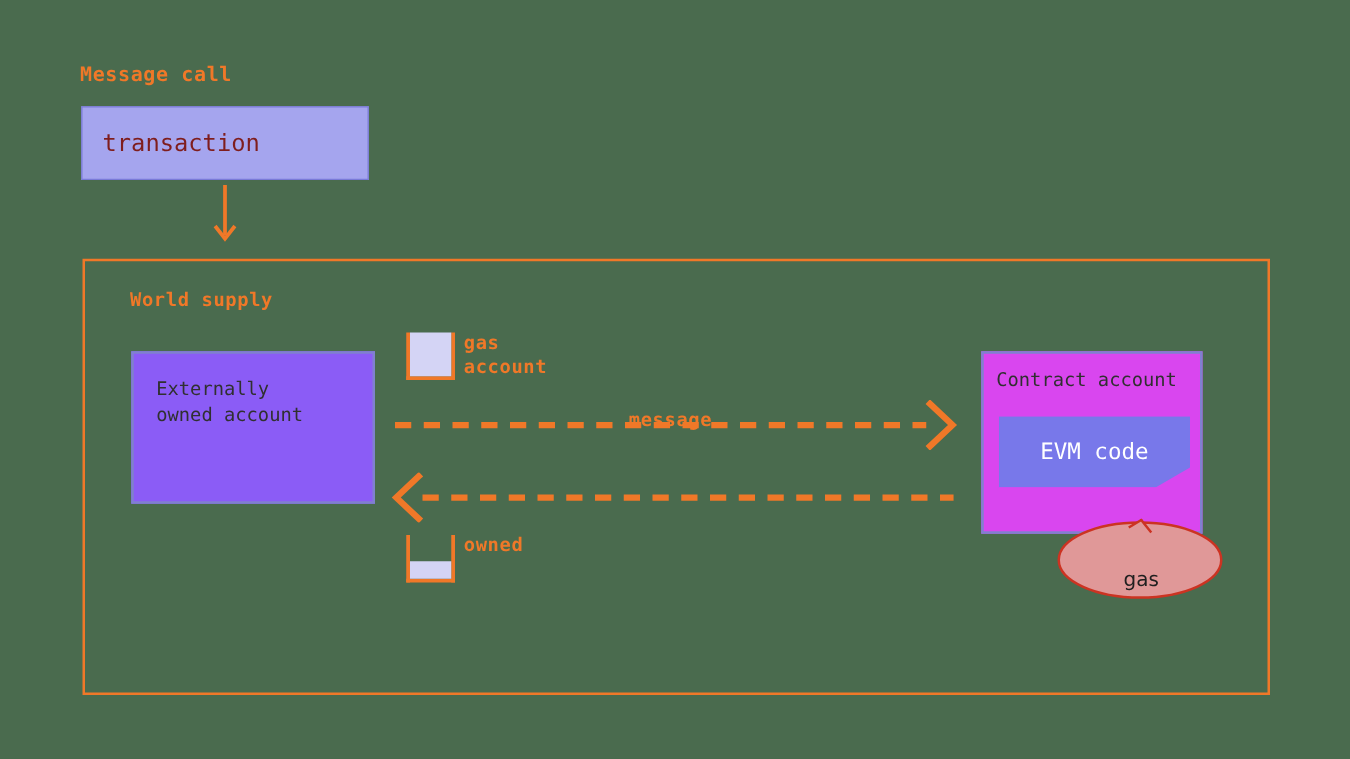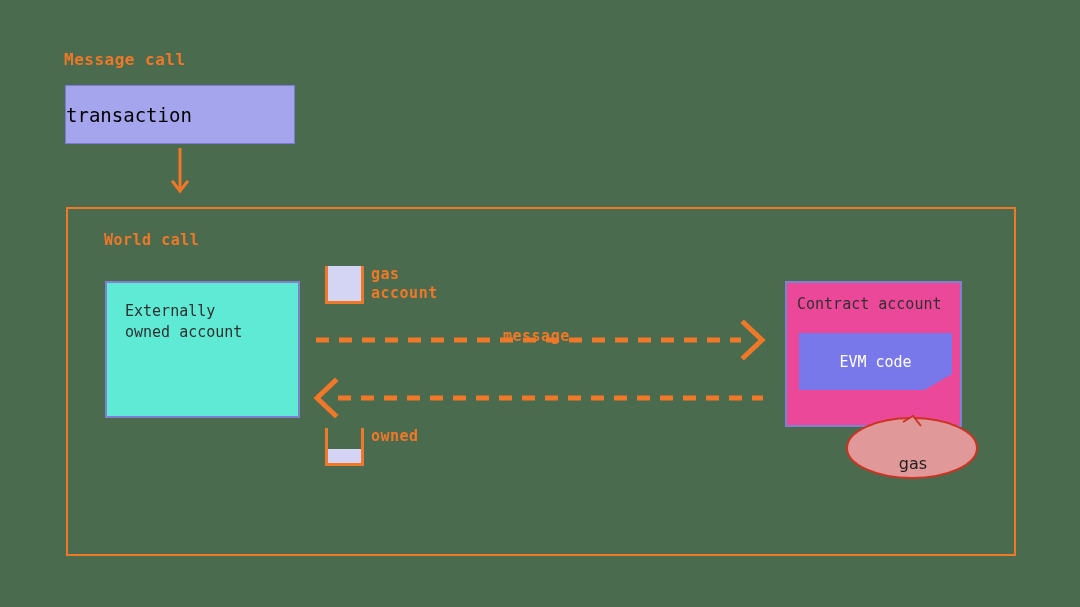--- a/index.html
+++ b/index.html
@@ -47,24 +47,24 @@
     left: 65px;
     top: 85px;
     width: 230px;
     height: 59px;
     background: #a5a5ee;
     border: 1px solid #7a7ad8;
     box-sizing: border-box;
   }
   #transaction-box .boxtext {
     position: absolute;
-    left: 0;
+    left: 16px;
     top: 50%;
     transform: translateY(-50%);
-    color: #000000;
+    color: #7f1d1d;
     font-size: 19px;
     font-family: "DejaVu Sans Mono", "Liberation Mono", monospace;
     white-space: pre;
   }
 
   
   #tx-down-arrow { left: 160px; top: 148px; width: 40px; height: 46px; }
 
   
   #world-state-box {
@@ -78,22 +78,22 @@
   #world-state-title {
     left: 104px;
     top: 231px;
   }
 
   
   #eoa-box {
     left: 105px;
     top: 281px;
     width: 195px;
-    height: 137px;
-    background: #5eead4;
+    height: 122px;
+    background: #8b5cf6;
     border: 2px solid #8080d0;
     box-sizing: border-box;
   }
   #eoa-box .boxtext {
     position: absolute;
     left: 18px;
     top: 18px;
     color: #303030;
     font-size: 15px;
     line-height: 21px;
@@ -129,21 +129,21 @@
   #message-label { left: 503px; top: 295px; margin-top: 32px; }
   #message-arrow { left: 316px; top: 320px; width: 450px; height: 40px; }
   #return-arrow  { left: 313px; top: 378px; width: 450px; height: 40px; }
 
   
   #contract-box {
     left: 785px;
     top: 281px;
     width: 177px;
     height: 146px;
-    background: #ec4899;
+    background: #d946ef;
     border: 2px solid #8080d0;
     box-sizing: border-box;
   }
   #contract-box .boxtext {
     position: absolute;
     left: 10px;
     top: 12px;
     color: #303030;
     font-size: 15px;
     font-family: "DejaVu Sans Mono", "Liberation Mono", monospace;
@@ -165,21 +165,21 @@
     clip-path: polygon(0 0, 100% 0, 100% 72%, 82% 100%, 0 100%);
   }
   #evm-code-box .evmtext {
     position: absolute;
     left: 0;
     right: 0;
     top: 50%;
     transform: translateY(-50%);
     text-align: center;
     color: #ffffff;
-    font-size: 15px;
+    font-size: 18px;
     font-family: "DejaVu Sans Mono", "Liberation Mono", monospace;
     white-space: pre;
   }
 
   
   #gas-callout { left: 845px; top: 402px; width: 136px; height: 80px; }
   #gas-callout .gastext {
     position: absolute;
     left: 0; right: 0;
     top: 52px;
@@ -201,21 +201,21 @@
     <span class="boxtext">transaction</span>
   </div>
 
   <svg class="abs" id="tx-down-arrow" viewBox="0 0 40 46">
     <line x1="20" y1="0" x2="20" y2="40" stroke="#f07828" stroke-width="3"></line>
     <polyline points="13,34 20,43 27,34" fill="none" stroke="#f07828" stroke-width="3" stroke-linecap="square" stroke-linejoin="miter"></polyline>
   </svg>
 
   <div class="abs" id="world-state-box"></div>
 
-  <div class="abs olabel" id="world-state-title">World call</div>
+  <div class="abs olabel" id="world-state-title">World supply</div>
 
   <div class="abs" id="eoa-box">
     <span class="boxtext"><span>Externally</span>
 <span>owned account</span></span>
   </div>
 
   <div class="beaker" id="gas-supply-beaker">
     <div class="fill"></div>
   </div>
   <div class="abs olabel" id="gas-supply-label"><span>gas</span>

